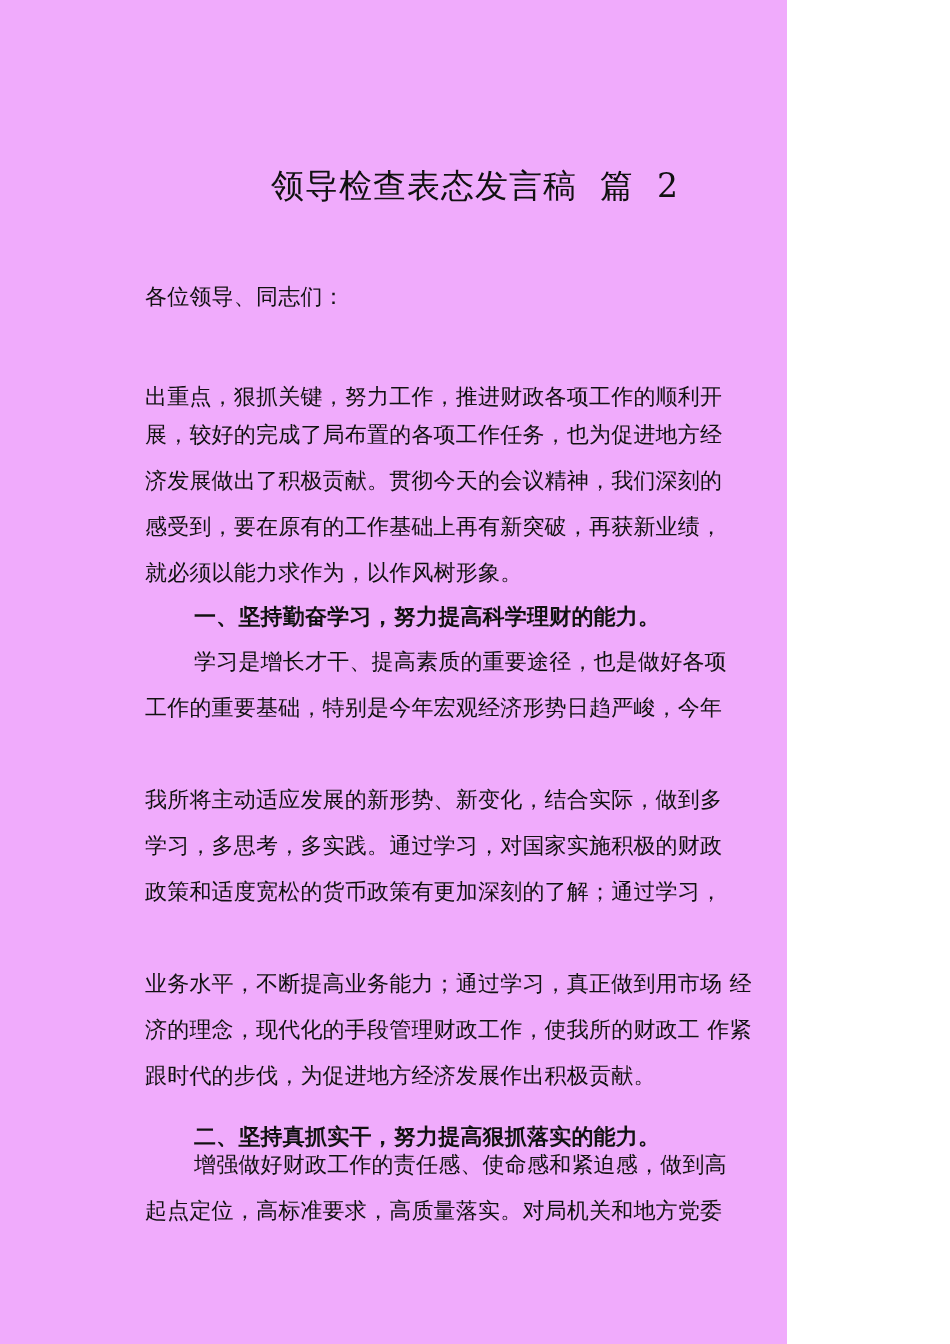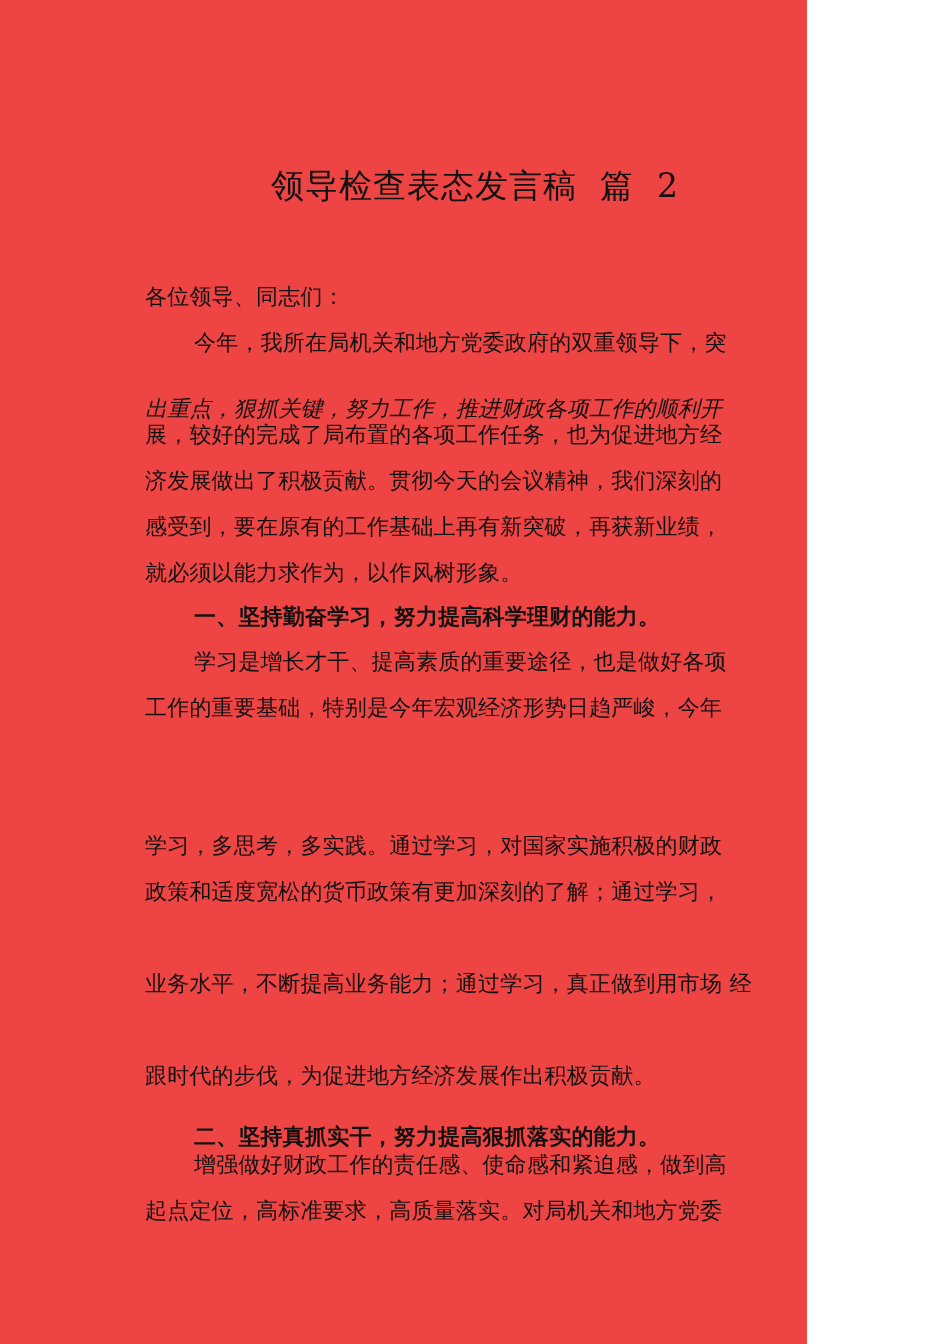--- a/index.html
+++ b/index.html
@@ -12,22 +12,21 @@
     height: 1344px;
     position: relative;
     overflow: hidden;
     color: #111111;
   }
   .page {
     position: absolute;
     left: 0; top: 0;
     width: 787px;
     height: 1344px;
-    background: #ef4444;
-    padding-left: 20px;
+    background: #f0abfc;
   }
   .title {
     position: absolute;
     left: 0;
     top: 164px;
     width: 950px;
     text-align: center;
     font-family: "DejaVu Serif", "Liberation Serif", serif;
     font-size: 33px;
     letter-spacing: 1px;
@@ -52,34 +51,35 @@
 </style>
 </head>
 <body>
 
 <div class="page">
 
   <div class="title">领导检查表态发言稿  篇  2</div>
 
   <div class="line" style="top:280px;">各位领导、同志们：</div>
 
-  <div class="line indent" style="top:326px;">今年，我所在局机关和地方党委政府的双重领导下，突</div>
-  <div class="line" style="top:392px;font-style:italic;">出重点，狠抓关键，努力工作，推进财政各项工作的顺利开</div>
+  <div class="line" style="top:380px;">出重点，狠抓关键，努力工作，推进财政各项工作的顺利开</div>
   <div class="line" style="top:418px;">展，较好的完成了局布置的各项工作任务，也为促进地方经</div>
   <div class="line" style="top:464px;">济发展做出了积极贡献。贯彻今天的会议精神，我们深刻的</div>
   <div class="line" style="top:510px;">感受到，要在原有的工作基础上再有新突破，再获新业绩，</div>
   <div class="line" style="top:556px;">就必须以能力求作为，以作风树形象。</div>
 
   <div class="line indent bold" style="top:600px;">一、坚持勤奋学习，努力提高科学理财的能力。</div>
 
   <div class="line" style="top:691px;">工作的重要基础，特别是今年宏观经济形势日趋严峻，今年</div>
   <div class="line indent" style="top:645px;">学习是增长才干、提高素质的重要途径，也是做好各项</div>
+  <div class="line" style="top:783px;">我所将主动适应发展的新形势、新变化，结合实际，做到多</div>
   <div class="line" style="top:829px;text-align:right;">学习，多思考，多实践。通过学习，对国家实施积极的财政</div>
   <div class="line" style="top:875px;font-family:Liberation Serif, serif;">政策和适度宽松的货币政策有更加深刻的了解；通过学习，</div>
   <div class="line" style="top:967px;">业务水平，不断提高业务能力；通过学习，真正做到用市场 经</div>
+  <div class="line" style="top:1013px;">济的理念，现代化的手段管理财政工作，使我所的财政工 作紧</div>
   <div class="line" style="top:1059px;">跟时代的步伐，为促进地方经济发展作出积极贡献。</div>
 
   <div class="line indent bold" style="top:1120px;text-align:center;">二、坚持真抓实干，努力提高狠抓落实的能力。</div>
 
   <div class="line indent" style="top:1148px;">增强做好财政工作的责任感、使命感和紧迫感，做到高</div>
   <div class="line" style="top:1194px;">起点定位，高标准要求，高质量落实。对局机关和地方党委</div>
 
 </div>
 
 </body></html>

